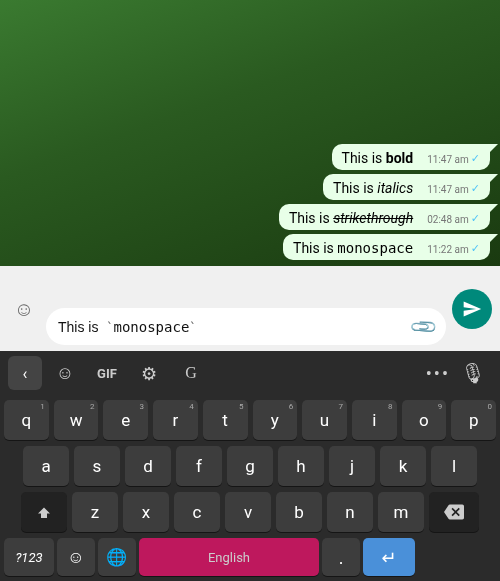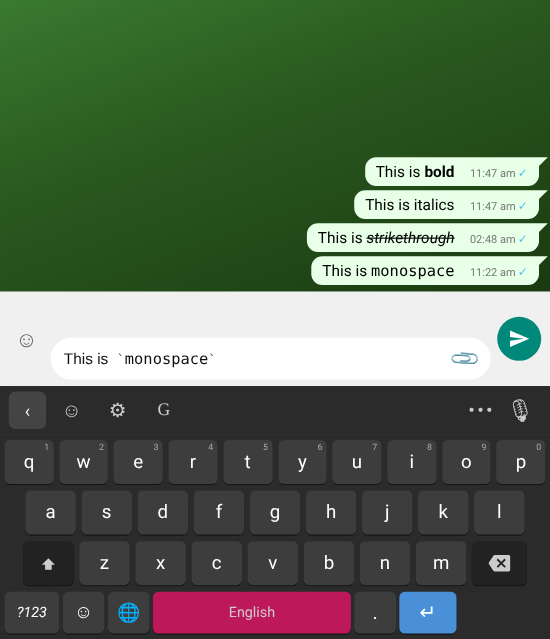--- a/index.html
+++ b/index.html
@@ -46,21 +46,21 @@
       border-left: 8px solid #e8ffe8;
       border-bottom: 8px solid transparent;
     }
 
     .message-text {
       font-size: 14px;
       color: #000000;
     }
 
     .message-text .bold { font-weight: bold; }
-    .message-text .italic { }
+    .message-text .italic { font-style: italic; }
     .message-text .strikethrough { text-decoration: line-through; font-style: italic; }
     .message-text .mono { font-family: monospace; }
 
     .message-meta {
       font-size: 10px;
       color: #777;
       white-space: nowrap;
       display: flex;
       align-items: flex-end;
       gap: 2px;
@@ -380,20 +380,23 @@
       </svg>
   </div>
 </div>
 
 <div class="keyboard-toolbar">
   <div class="kb-back-btn">
     <span>‹</span>
   </div>
   <div class="kb-tool-btn">
     <span>☺</span>
+  </div>
+  <div class="kb-tool-btn gif">
+    <span>GIF</span>
   </div>
   <div class="kb-tool-btn">
     <span>⚙</span>
   </div>
   <div class="kb-tool-btn">
     <span style="font-family:serif;font-size:16px;color:#ccc">G</span>
   </div>
   <div class="kb-spacer"></div>
   <div class="kb-dots">
     <span>•••</span>

